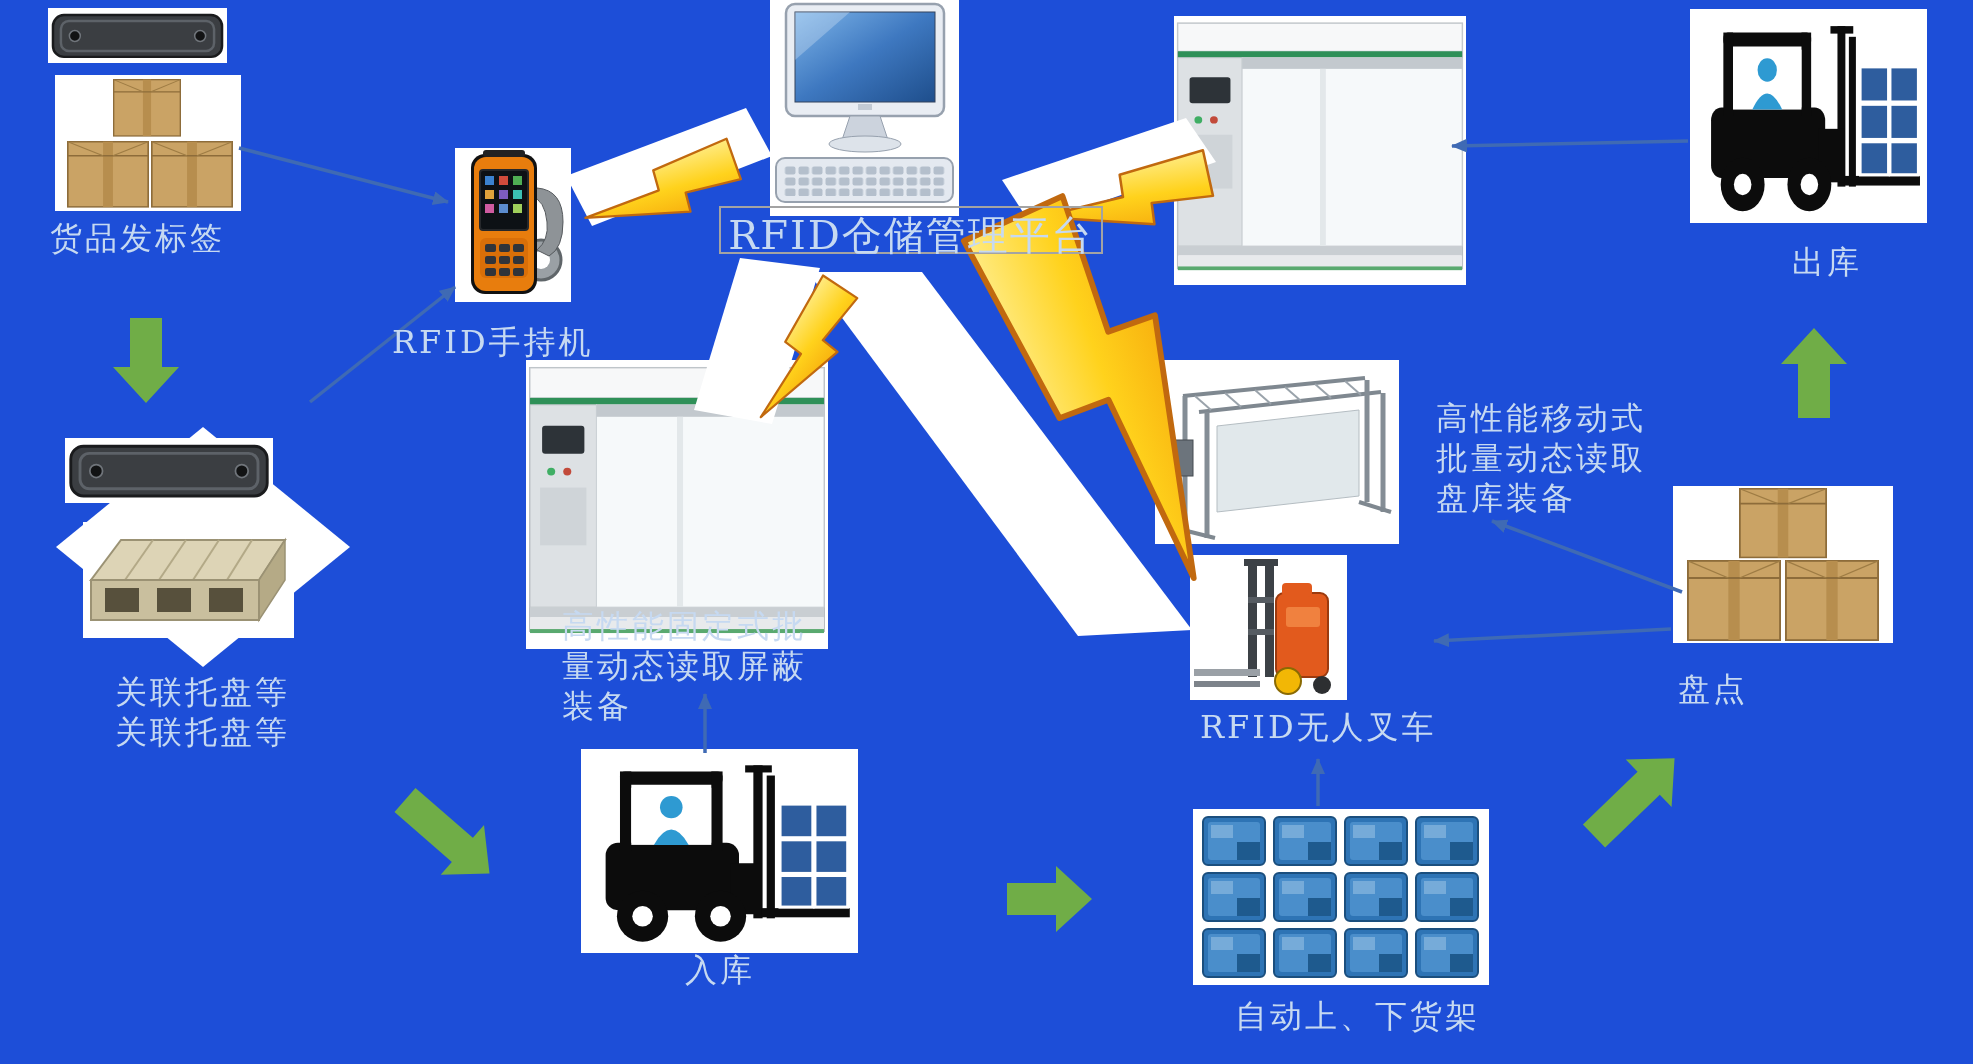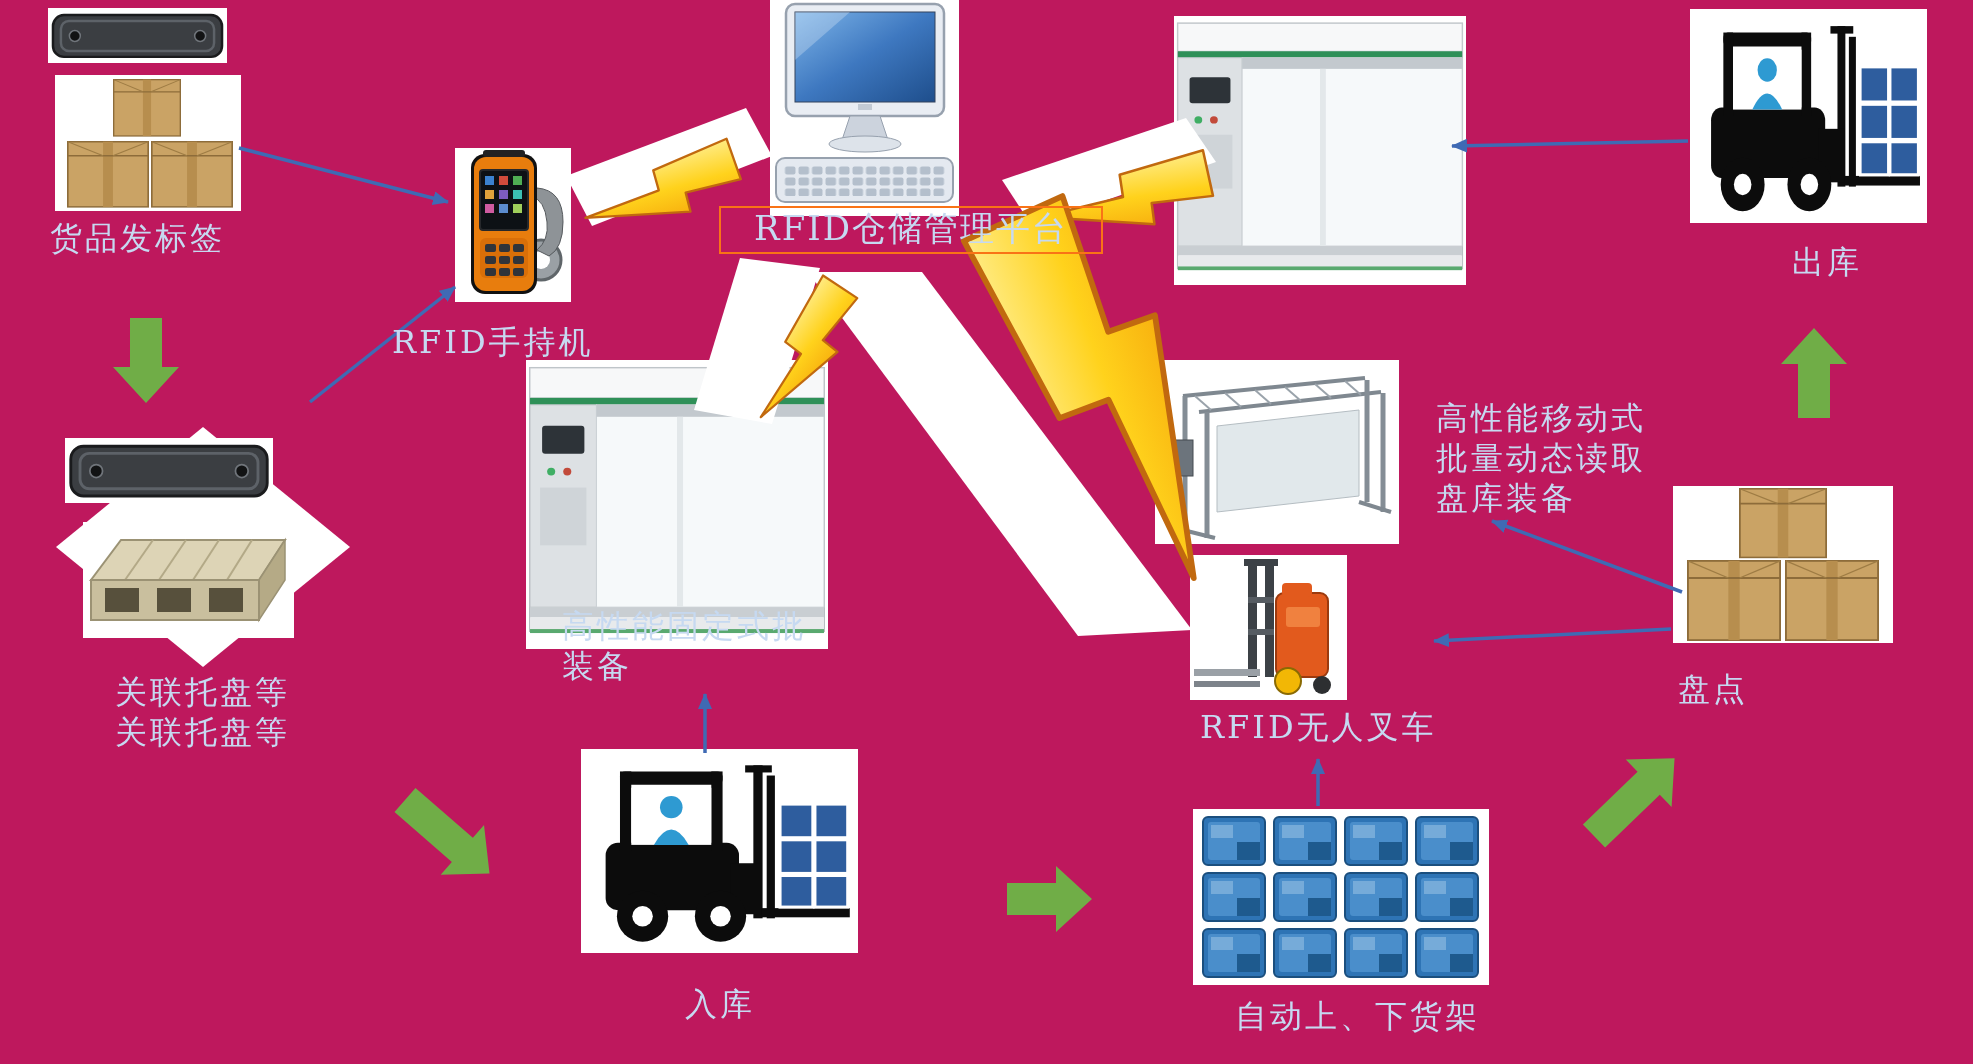--- a/index.html
+++ b/index.html
@@ -1,25 +1,25 @@
 <!DOCTYPE html>
 <html><head>
 <meta charset="utf-8">
 <style>
   *{box-sizing:border-box}
   html,body{margin:0;padding:0;background:#000}
-  .canvas{position:relative;width:1973px;height:1064px;background:#be185d;overflow:hidden;
+  .canvas{position:relative;width:1973px;height:1064px;background:#1d4ed8;overflow:hidden;
           font-family:"DejaVu Serif","Liberation Serif",serif}
   .layer{position:absolute;left:0;top:0}
   #bg-layer{z-index:1}
   .card{position:absolute;background:#fff;z-index:2;display:flex;align-items:center;justify-content:center;overflow:hidden}
   #fg-layer{z-index:3;pointer-events:none}
   .lbl{position:absolute;z-index:4;color:#c6d9f1;font-size:32px;line-height:40px;letter-spacing:3px;white-space:nowrap}
-  .title-box{position:absolute;z-index:4;border:2px solid #f97316;color:#c6d9f1;font-size:34px;letter-spacing:2px;
-             display:flex;align-items:flex-end;justify-content:center;white-space:nowrap}
+  .title-box{position:absolute;z-index:4;border:2px solid #a3a3a3;color:#c6d9f1;font-size:40px;letter-spacing:2px;
+             display:flex;align-items:flex-start;justify-content:center;white-space:nowrap}
 </style>
 </head>
 <body>
 
 <div class="canvas">
 
   <svg width="0" height="0" style="position:absolute" aria-hidden="true">
     <defs>
       <pattern id="keys" width="13.5" height="11" patternUnits="userSpaceOnUse">
         <rect width="13.5" height="11" fill="#e4e9f0"></rect>
@@ -331,33 +331,34 @@
   </div>
 
   <div class="lbl" style="left:392px;top:322px">RFID手持机</div>
 
   <div class="title-box" style="left:719px;top:206px;width:384px;height:48px">
     <span>RFID仓储管理平台</span>
   </div>
 
   <div class="lbl" style="left:562px;top:606px">
     <div>高性能固定式批</div>
+    <div>量动态读取屏蔽</div>
     <div>装备</div>
   </div>
 
 
   <div class="lbl" style="left:1792px;top:242px">出库</div>
 
   <div class="lbl" style="left:1436px;top:398px">
     <div>高性能移动式</div>
     <div>批量动态读取</div>
     <div>盘库装备</div>
   </div>
 
   <div class="lbl" style="left:1200px;top:707px">RFID无人叉车</div>
 
   <div class="lbl" style="left:1678px;top:669px">盘点</div>
 
-  <div class="lbl" style="left:685px;top:984px">入库</div>
+  <div class="lbl" style="left:685px;top:950px">入库</div>
 
   <div class="lbl" style="left:1235px;top:996px">自动上、下货架</div>
 
 </div>
 
 </body></html>

